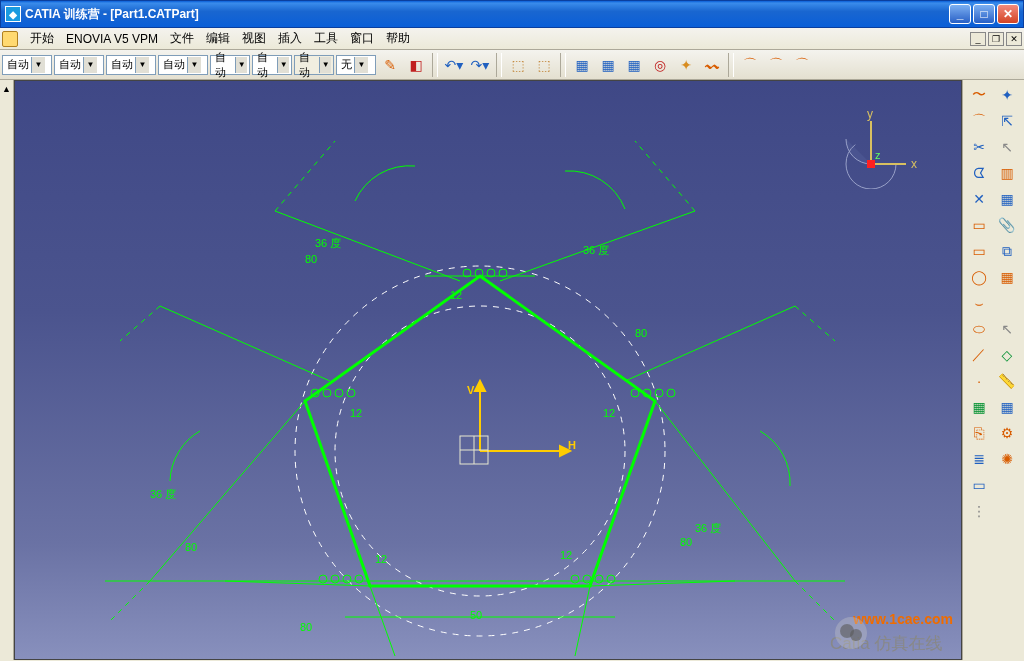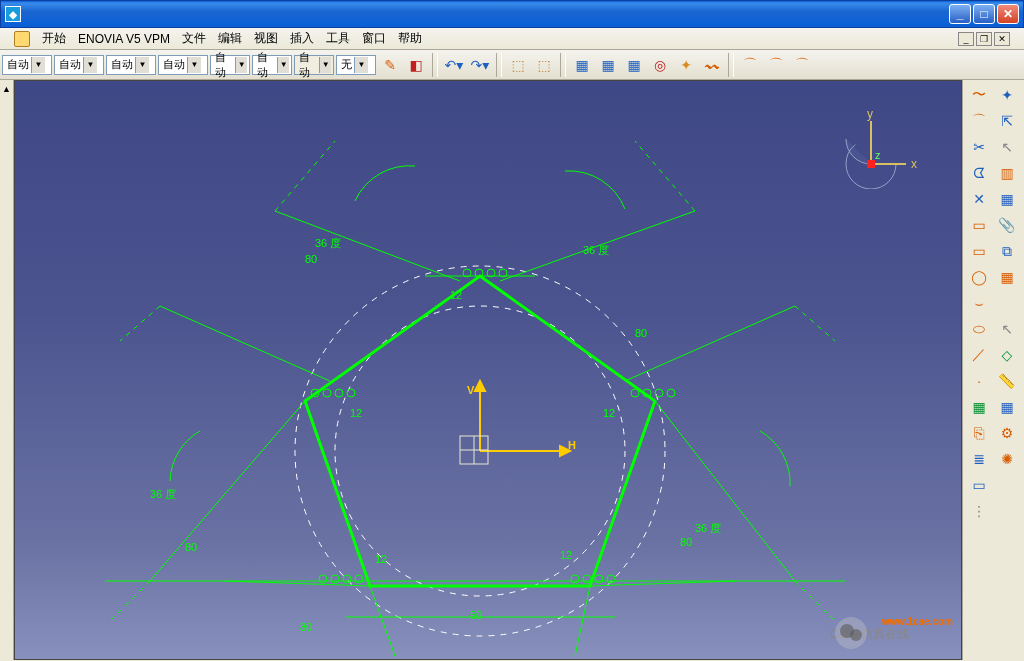--- a/index.html
+++ b/index.html
@@ -7,21 +7,21 @@
 
 
 .titlebar { height: 28px; background: linear-gradient(#0a5fd8, #3a8ceb 8%, #1966d0 40%, #0a5fd8); display: flex; align-items: center; padding: 0 4px; color: #fff; font-weight: bold; font-size: 12px; border: 1px solid #0a3f9f; }
 .titlebar .icon { width: 16px; height: 16px; margin-right: 4px; background: #1a9be0; border: 1px solid #fff; display:flex; align-items:center; justify-content:center; font-size:10px;}
 .titlebar .spacer { flex: 1; }
 .winbtn { width: 22px; height: 20px; margin-left: 2px; border: 1px solid #fff; border-radius: 3px; display: flex; align-items: center; justify-content: center; color: #fff; font-family: Arial; font-weight: bold; cursor:pointer; }
 .winbtn.min,.winbtn.max{ background: linear-gradient(#7db0f2,#2860c6); }
 .winbtn.close { background: linear-gradient(#f28b7d,#d34324); }
 
 
-.menubar { height: 22px; background: linear-gradient(#f4f3ee,#ece9d8); border-bottom: 1px solid #aca899; display: flex; align-items: center; padding: 0 14px; font-size: 12px; }
+.menubar { height: 22px; background: linear-gradient(#f4f3ee,#ece9d8); border-bottom: 1px solid #aca899; display: flex; align-items: center; padding: 0 2px; font-size: 12px; }
 .mdi-controls { margin-left:auto; display:flex; gap:2px;}
 .mdi-controls .mbtn{ width:16px; height:14px; border:1px solid #888; background:#ece9d8; font-size:9px; display:flex;align-items:center;justify-content:center; cursor:pointer;}
 .menubar .app-icon{ width:16px; height:16px; margin-right:6px; background:#ffd970; border:1px solid #b08020; border-radius:2px;}
 .menuitem { padding: 2px 6px; cursor: pointer; }
 
 
 .toolbars { background: linear-gradient(#f4f3ee,#e4e0d0); border-bottom: 1px solid #aca899; display: flex; align-items:center; padding:2px; height:30px; gap:2px;}
 .combo { height: 20px; border: 1px solid #7f9db9; background: #fff; display:inline-flex; align-items:center; padding:0 2px 0 4px; font-size:11px;}
 .combo .arrow{ width:14px; height:16px; margin-left:2px; background:#e1dfd5; border-left:1px solid #7f9db9; display:flex; align-items:center; justify-content:center; font-size:8px;}
 .tbtn { width:24px; height:24px; display:flex; align-items:center; justify-content:center; border:1px solid transparent; cursor:pointer; font-size:14px;}
@@ -38,30 +38,31 @@
 .rt-row{ display:flex;}
 
 
 .compass{ position:absolute; top:28px; right:50px; width:80px; height:80px;}
 
 
 .dim{ position:absolute; color:#00ff00; font-size:11px; font-family:Arial; white-space:nowrap;}
 
 
 .watermark{ position:absolute; color:#888ea8; font-size:24px; font-weight:bold; letter-spacing:1px; left:400px; top:310px; opacity:.5;}
-.wm2{ position:absolute; right:8px; bottom:32px; color:#ef6c00; font-size:10px; font-weight:bold;}
-.wm3{ position:absolute; left:815px; bottom:16px; color:#888; font-size:12px;}
+.wm2{ position:absolute; right:8px; bottom:32px; color:#ef6c00; font-size:14px; font-weight:bold;}
+.wm3{ position:absolute; left:815px; bottom:4px; color:#888; font-size:17px;}
 
 svg.sketch{ position:absolute; left:0; top:0;}
 </style>
 </head>
 <body>
 
 <div class="titlebar">
   <div class="icon">◆</div>
+  <span>CATIA 训练营 - [Part1.CATPart]</span>
   <div class="spacer"></div>
   <div class="winbtn min">_</div>
   <div class="winbtn max">□</div>
   <div class="winbtn close">✕</div>
 </div>
 
 <div class="menubar">
   <div class="app-icon"></div>
   <div class="menuitem">开始</div>
   <div class="menuitem">ENOVIA V5 VPM</div>

